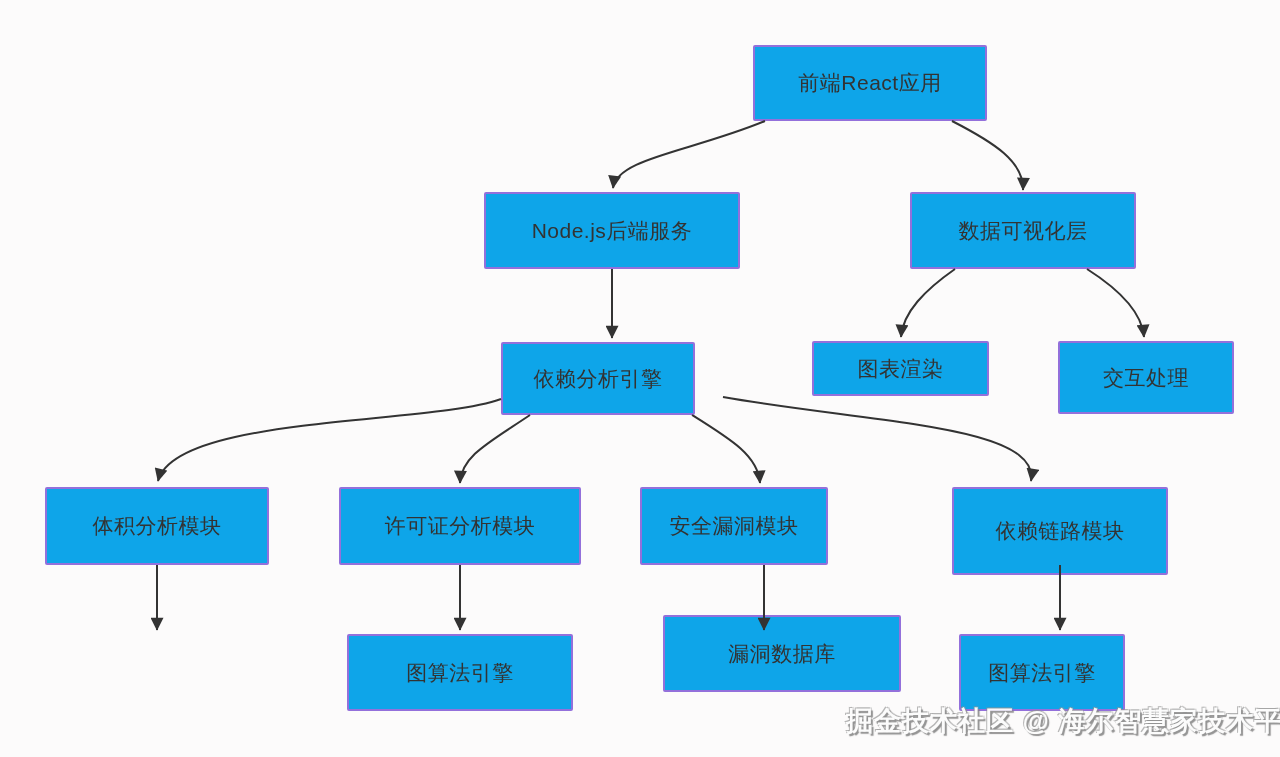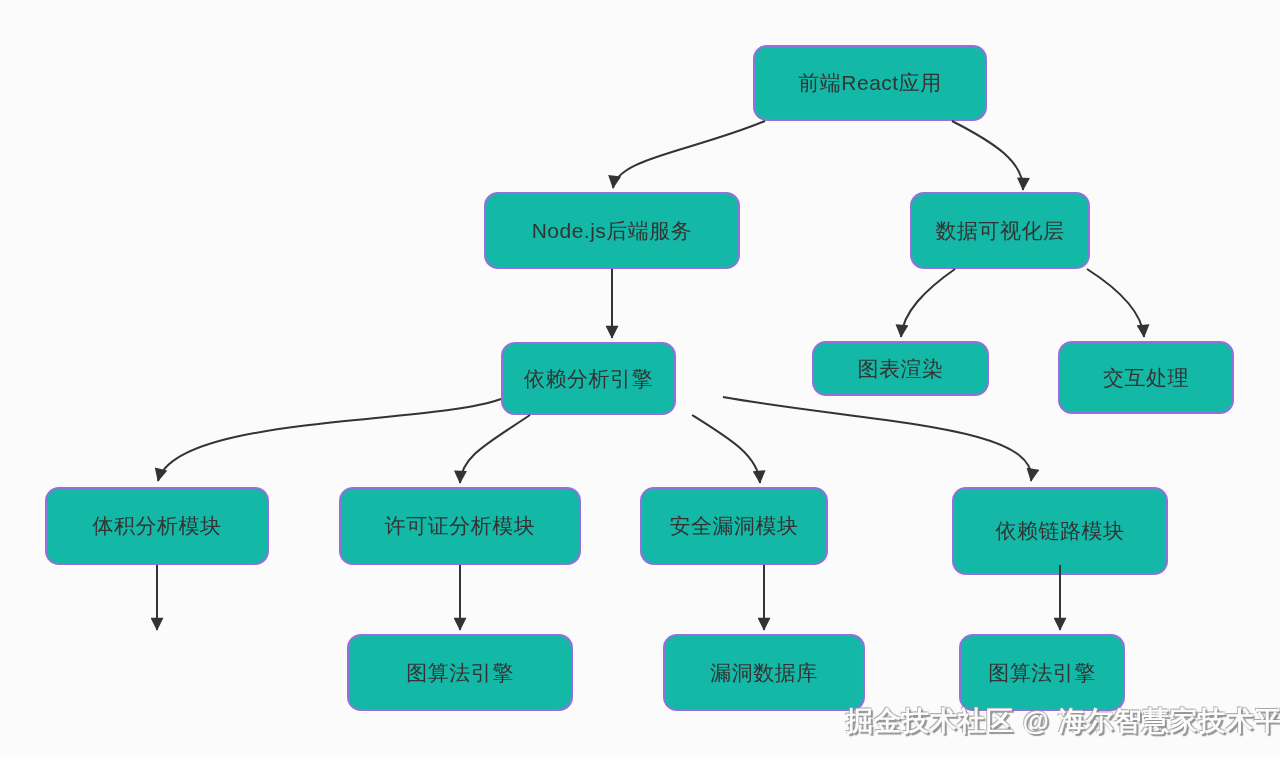--- a/index.html
+++ b/index.html
@@ -6,23 +6,23 @@
   html,body{margin:0;padding:0;}
   body{
     width:1280px;height:757px;
     background:#fcfbfb;
     font-family:"Liberation Sans","DejaVu Sans",sans-serif;
     overflow:hidden;
   }
   .stage{position:relative;width:1280px;height:757px;}
   .node{
     position:absolute;
-    background:#14b8a6;
+    background:#0ea5e9;
     border:2px solid #9370db;
-    border-radius:14px;
+    border-radius:2px;
     box-sizing:border-box;
     display:flex;align-items:center;justify-content:center;
     font-size:21px;color:#333333;
     letter-spacing:0.5px;
     z-index:2;
     white-space:nowrap;
   }
   .edges{
     position:absolute;left:0;top:0;z-index:3;pointer-events:none;
   }
@@ -39,40 +39,40 @@
 </style>
 </head>
 <body>
 
 <div class="stage">
 
   <div class="node" style="left:753px;top:45px;width:234px;height:76px">前端React应用</div>
 
   <div class="node" style="left:484px;top:192px;width:256px;height:77px">Node.js后端服务</div>
 
-  <div class="node" style="left:910px;top:192px;width:180px;height:77px">数据可视化层</div>
+  <div class="node" style="left:910px;top:192px;width:226px;height:77px">数据可视化层</div>
 
-  <div class="node" style="left:501px;top:342px;width:175px;height:73px">依赖分析引擎</div>
+  <div class="node" style="left:501px;top:342px;width:194px;height:73px">依赖分析引擎</div>
 
   <div class="node" style="left:812px;top:341px;width:177px;height:55px">图表渲染</div>
 
   <div class="node" style="left:1058px;top:341px;width:176px;height:73px">交互处理</div>
 
   <div class="node" style="left:45px;top:487px;width:224px;height:78px">体积分析模块</div>
 
   <div class="node" style="left:339px;top:487px;width:242px;height:78px">许可证分析模块</div>
 
   <div class="node" style="left:640px;top:487px;width:188px;height:78px">安全漏洞模块</div>
 
   <div class="node" style="left:952px;top:487px;width:216px;height:88px">依赖链路模块</div>
 
 
   <div class="node" style="left:347px;top:634px;width:226px;height:77px">图算法引擎</div>
 
-  <div class="node" style="left:663px;top:634px;width:202px;height:77px">漏洞数据库</div>
+  <div class="node" style="left:663px;top:615px;width:238px;height:77px">漏洞数据库</div>
 
   <div class="node" style="left:959px;top:634px;width:166px;height:77px">图算法引擎</div>
 
   <svg class="edges" width="1280" height="757" viewBox="0 0 1280 757">
     <defs>
       <marker id="arrow" viewBox="0 0 10 10" refX="9.5" refY="5" markerUnits="userSpaceOnUse" markerWidth="15" markerHeight="13" orient="auto">
         <path d="M0 0 L10 5 L0 10 z" fill="#333333"></path>
       </marker>
     </defs>
     <path class="edge" marker-end="url(#arrow)" d="M 765 121 C 690 152 617 158 613 188"></path>

